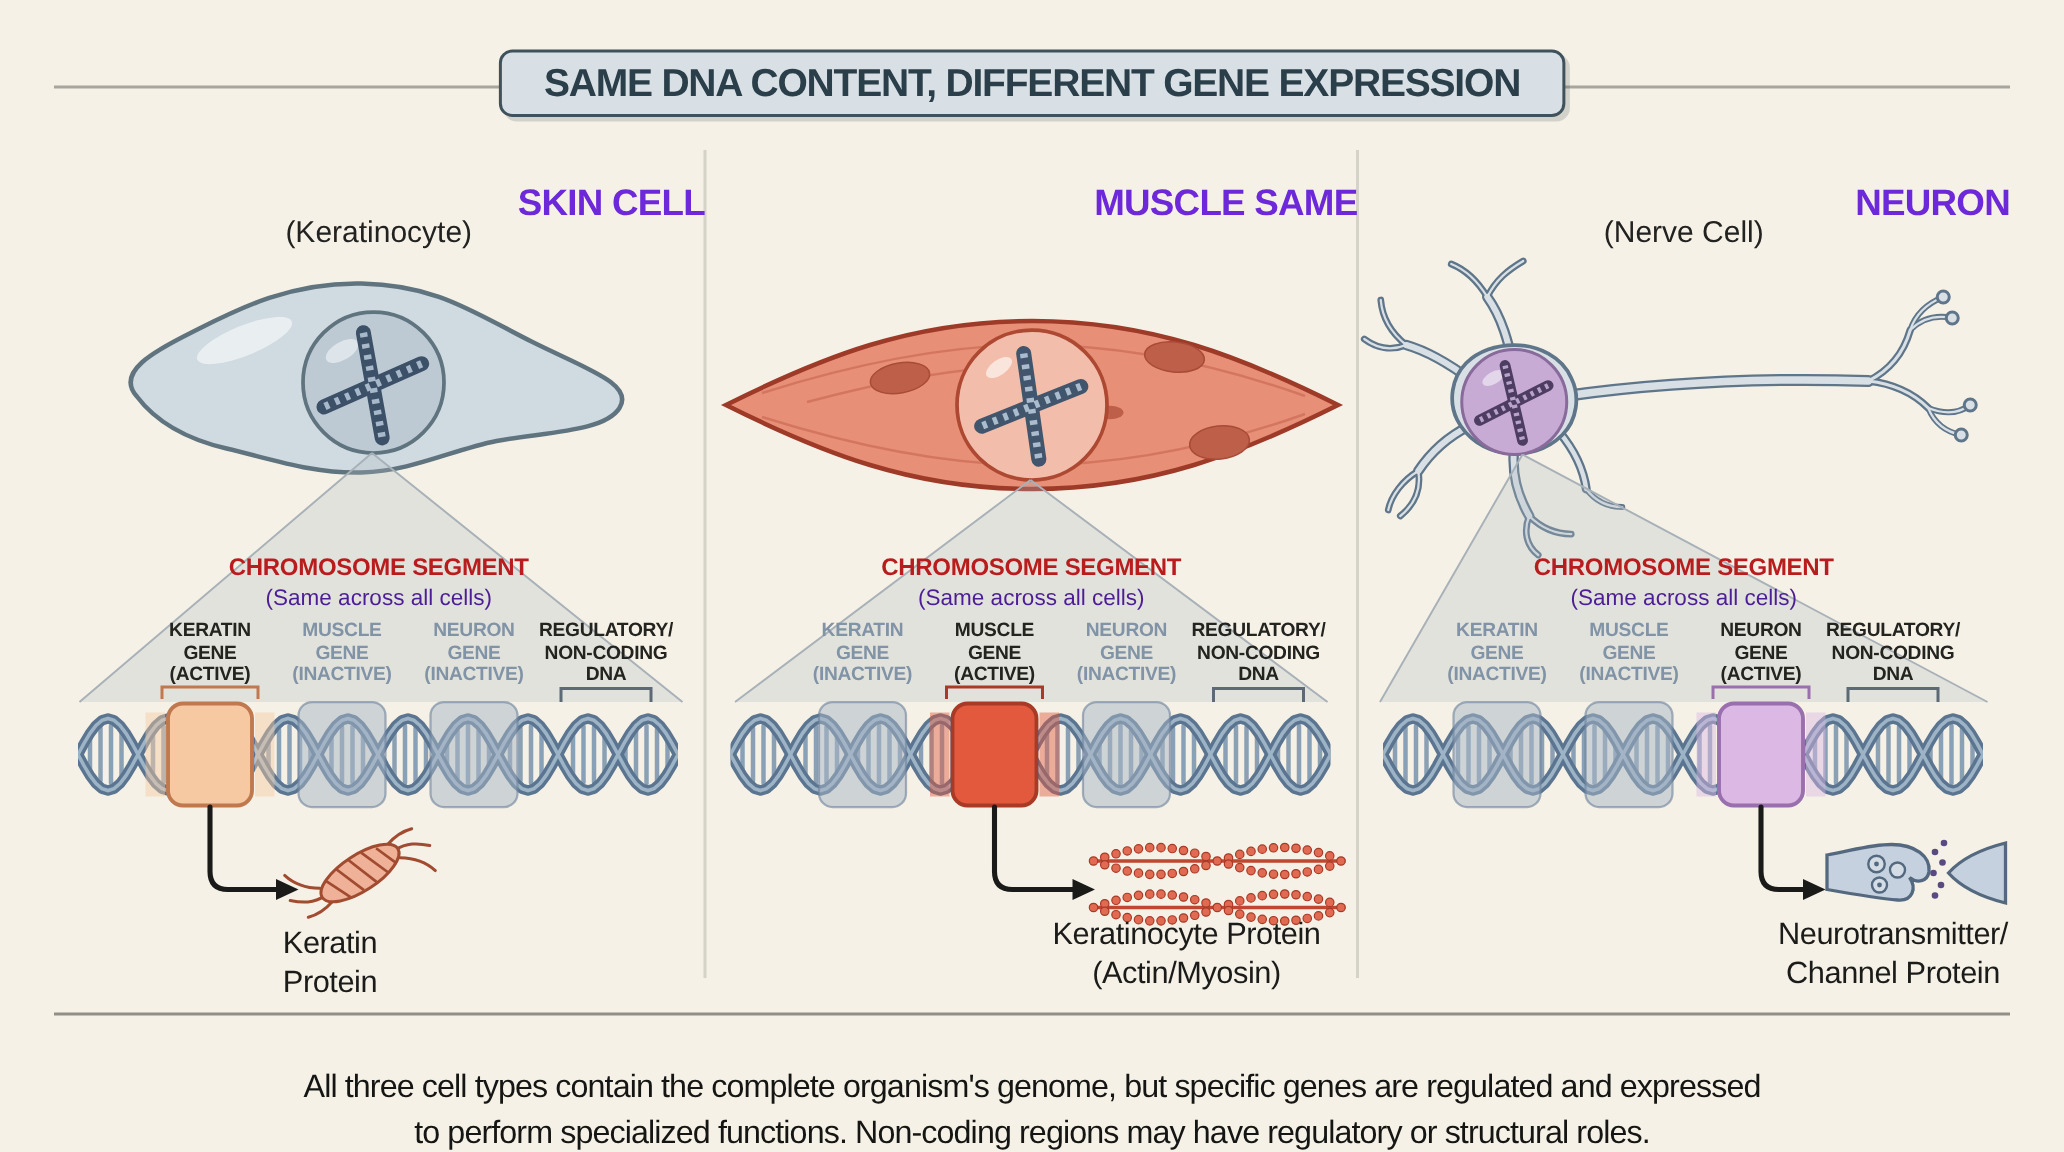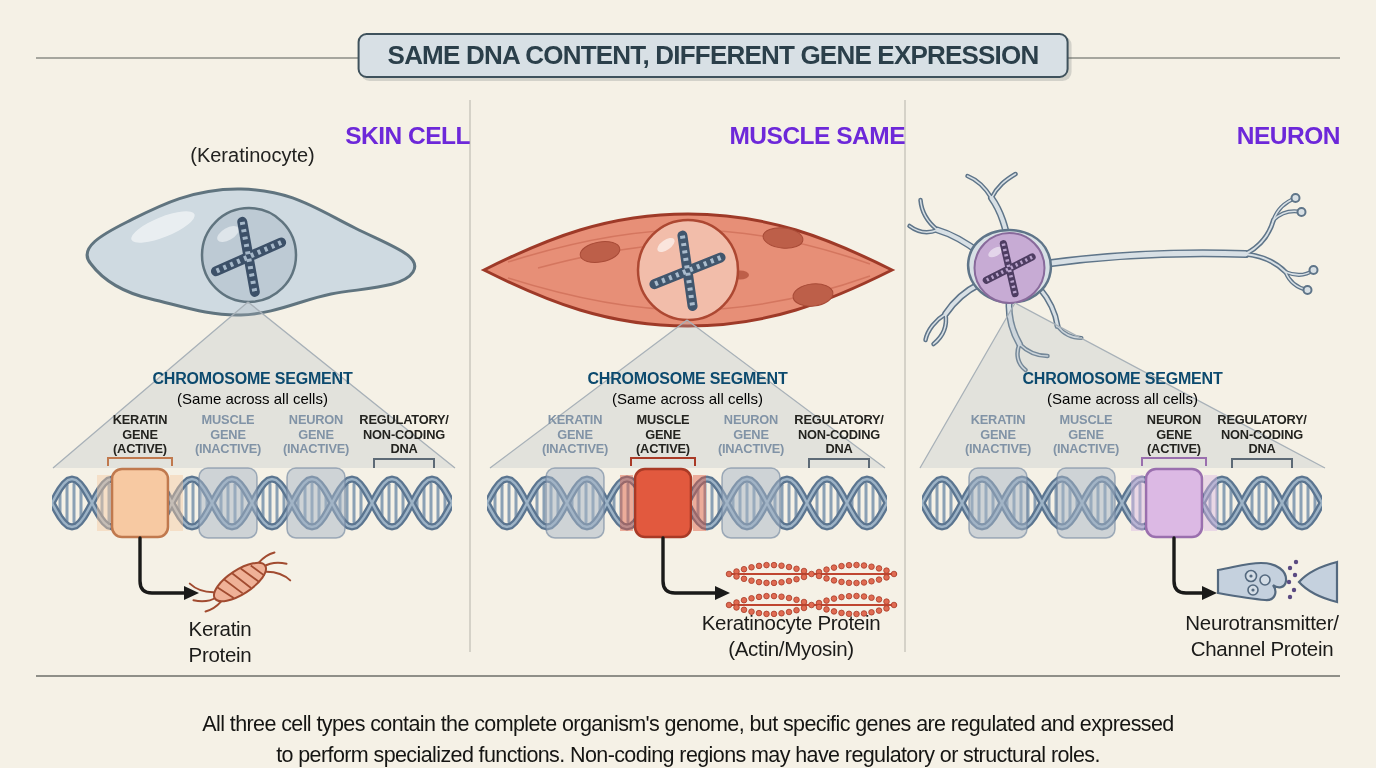--- a/index.html
+++ b/index.html
@@ -4,34 +4,34 @@
 <style>
   html,body{margin:0;padding:0;background:#e8e4da;}
   .page{position:relative;width:1376px;height:768px;background:#f5f1e6;overflow:hidden;
         font-family:"Liberation Sans",sans-serif;color:#1d1d1b;}
   .rule{position:absolute;left:36px;right:36px;height:2px;}
   .rule-top{top:57px;background:#a6a69e;}
   .rule-bottom{top:675px;background:#8f8f88;}
   .title-box{position:absolute;left:50%;top:33px;transform:translateX(-50%);
         background:#d8e0e5;border:2.5px solid #3f525c;border-radius:9px;
         padding:5px 28px;font-size:26px;font-weight:bold;letter-spacing:-0.8px;
-        color:#2b3f4a;box-shadow:3px 3px 0 rgba(60,70,75,0.18);white-space:nowrap;z-index:3;margin-left:25px;}
+        color:#2b3f4a;box-shadow:3px 3px 0 rgba(60,70,75,0.18);white-space:nowrap;z-index:3;}
   .divider{position:absolute;top:100px;height:552px;width:2px;background:#d5d2c8;}
   #div1{left:469px}#div2{left:904px}
   .column{position:absolute;top:100px;width:435px;height:560px;}
   #col0{left:35px}#col1{left:470px}#col2{left:905px}
   .col-header{position:absolute;top:2px;left:0;right:0;text-align:right;font-size:24.5px;
         font-weight:bold;color:#6d28d9;letter-spacing:-0.5px;}
   .col-sub{position:absolute;top:32px;left:0;right:0;text-align:center;font-size:20px;color:#222220;margin-top:12px;}
   .cell-art{position:absolute;left:50%;transform:translateX(-50%);}
   #cell0{top:72px}#cell1{top:100px}#cell2{top:68px}
   .funnel{position:absolute;left:0;top:150px;width:435px;height:225px;}
   .seg-title{position:absolute;top:270px;left:0;right:0;text-align:center;font-weight:bold;
-        font-size:16px;color:#0c4a6e;letter-spacing:-0.2px;}
-  .seg-sub{position:absolute;top:290px;left:0;right:0;text-align:center;font-size:15px;color:#000000;}
+        font-size:16px;color:#b91c1c;letter-spacing:-0.2px;}
+  .seg-sub{position:absolute;top:290px;left:0;right:0;text-align:center;font-size:15px;color:#4c1d95;}
   .gene-label{position:absolute;top:313px;width:110px;text-align:center;font-size:12.8px;
         font-weight:bold;line-height:1.14;white-space:pre-line;letter-spacing:-0.2px;}
   .gene-label.active,.gene-label.regulatory{color:#23231f;}
   .gene-label.inactive{color:#8193a6;}
   .g0{left:50px}.g1{left:138px}.g2{left:226px}.g3{left:314px}
   #col2 .g0{left:38px}#col2 .g1{left:126px}#col2 .g2{left:214px}#col2 .g3{left:302px}
   .helix-wrap{position:absolute;left:17px;top:355px;width:400px;height:190px;}
   .protein{position:absolute;}
   #prot0{left:150px;top:440px}#prot1{left:253px;top:458px}#prot2{left:310px;top:440px}
   .protein-label{position:absolute;text-align:center;font-size:20.5px;color:#1b1b19;
@@ -362,20 +362,21 @@
           <circle cx="163.5" cy="50.4" r="2.8" fill="#e06b52" stroke="#a83a26" stroke-width="0.8"></circle>
           <circle cx="171.0" cy="47.0" r="2.8" fill="#e06b52" stroke="#a83a26" stroke-width="0.8"></circle>
         </svg>
     </div>
     <div class="protein-label" id="plab1">Keratinocyte Protein
 (Actin/Myosin)</div>
   </section>
 
   <section class="column" id="col2">
     <h2 class="col-header">NEURON</h2>
+    <div class="col-sub">(Nerve Cell)</div>
 
     <div class="cell-art" id="cell2">
       <svg width="435" height="205" viewBox="0 0 435 205">
         <g id="tubes">
           <path class="tube" stroke-width="7" d="M104,78 C100,60 96,44 86,30" stroke="#5f7589" fill="none" stroke-linecap="round"></path>
           <path class="tube" stroke-width="4.5" d="M86,30 C80,20 72,12 62,8" stroke="#5f7589" fill="none" stroke-linecap="round"></path>
           <path class="tube" stroke-width="4.5" d="M86,30 C92,18 100,12 110,6" stroke="#5f7589" fill="none" stroke-linecap="round"></path>
           <path class="tube" stroke-width="7" d="M76,86 C60,74 46,66 32,62" stroke="#5f7589" fill="none" stroke-linecap="round"></path>
           <path class="tube" stroke-width="4.5" d="M32,62 C22,54 16,44 15,32" stroke="#5f7589" fill="none" stroke-linecap="round"></path>
           <path class="tube" stroke-width="4.5" d="M32,62 C22,66 12,64 4,58" stroke="#5f7589" fill="none" stroke-linecap="round"></path>

